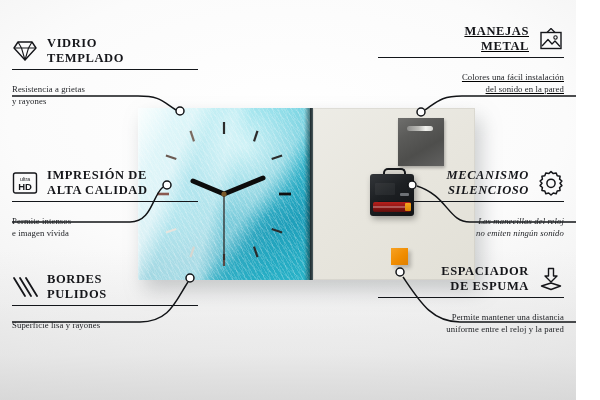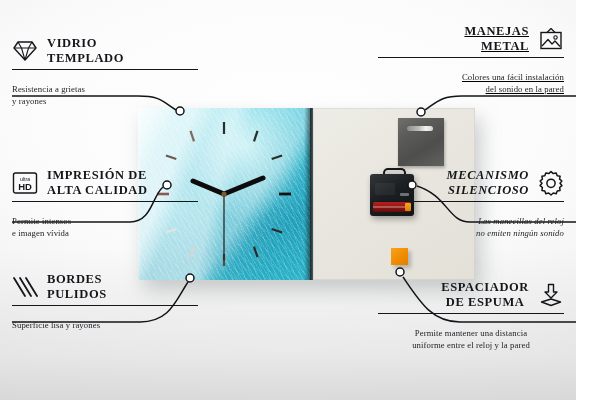--- a/index.html
+++ b/index.html
@@ -233,21 +233,21 @@
     justify-content: center;
   }
   .feat-icon svg { display: block; }
 
   
   #feature-tempered-glass { top: 36px; }
   #feature-hd-print       { top: 168px; }
   #feature-polished-edges { top: 272px; }
   #feature-metal-hangers  { top: 24px; text-decoration: underline; }
   #feature-silent-mech    { top: 168px; font-style: italic; }
-  #feature-foam-spacer    { top: 280px; text-align: center; }
+  #feature-foam-spacer    { top: 264px; }
 
   
   #connectors {
     position: absolute;
     left: 0; top: 0;
     width: 600px; height: 400px;
     z-index: 5;
     pointer-events: none;
   }
   #connectors path {

